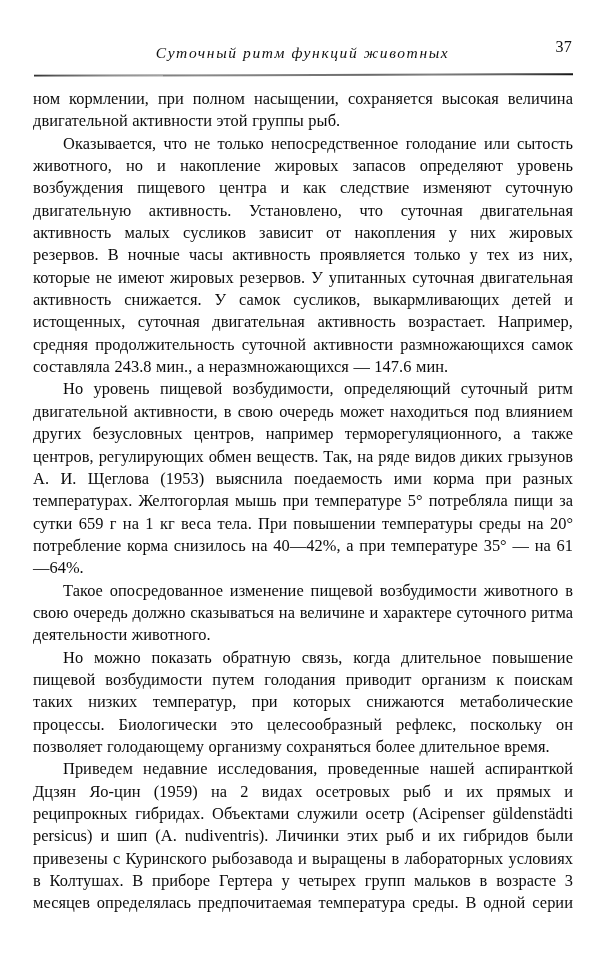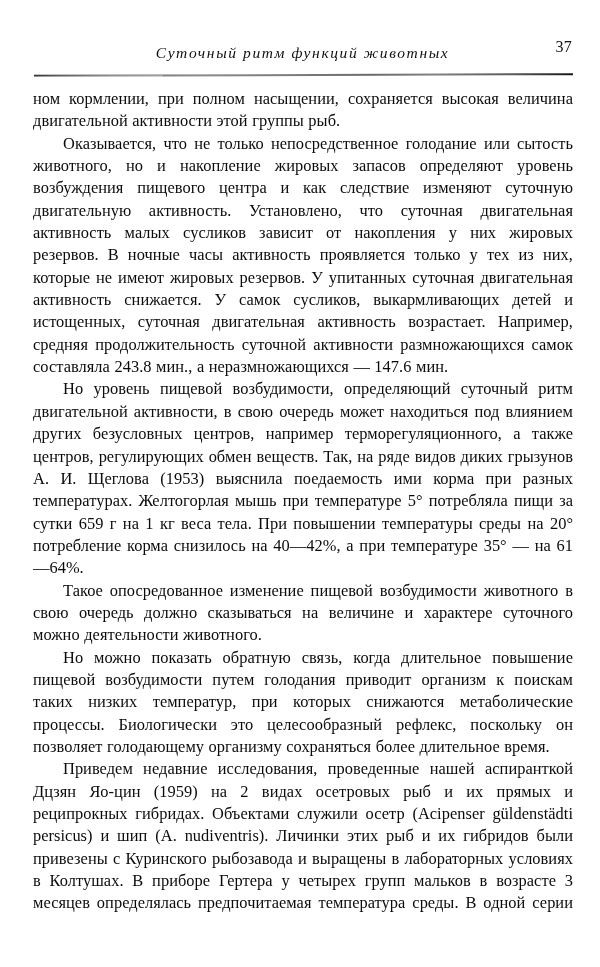--- a/index.html
+++ b/index.html
@@ -110,20 +110,20 @@
     <span class="running-head-title">Суточный ритм функций животных</span>
     <span class="page-number">37</span>
   </div>
 
   <div class="head-rule"></div>
 
   <div class="body-text" id="body-text">
       <p>ном кормлении, при полном насыщении, сохраняется высокая величина двигательной активности этой группы рыб.</p>
       <p class="indent">Оказывается, что не только непосредственное голодание или сытость животного, но и накопление жировых запасов определяют уровень возбуждения пищевого центра и как следствие изменяют суточную двигательную активность. Установлено, что суточная двигательная активность малых сусликов зависит от накопления у них жировых резервов. В ночные часы активность проявляется только у тех из них, которые не имеют жировых резервов. У упитанных суточная двигательная активность снижается. У самок сусликов, выкармливающих детей и истощенных, суточная двигательная активность возрастает. Например, средняя продолжительность суточной активности размножающихся самок составляла 243.8 мин., а неразмножающихся — 147.6 мин.</p>
       <p class="indent">Но уровень пищевой возбудимости, определяющий суточный ритм двигательной активности, в свою очередь может находиться под влиянием других безусловных центров, например терморегуляционного, а также центров, регулирующих обмен веществ. Так, на ряде видов диких грызунов А. И. Щеглова (1953) выяснила поедаемость ими корма при разных температурах. Желтогорлая мышь при температуре 5° потребляла пищи за сутки 659 г на 1 кг веса тела. При повышении температуры среды на 20° потребление корма снизилось на 40—42%, а при температуре 35° — на 61—64%.</p>
-      <p class="indent">Такое опосредованное изменение пищевой возбудимости животного в свою очередь должно сказываться на величине и характере суточного можно деятельности животного.</p>
+      <p class="indent">Такое опосредованное изменение пищевой возбудимости животного в свою очередь должно сказываться на величине и характере суточного ритма деятельности животного.</p>
       <p class="indent">Но можно показать обратную связь, когда длительное повышение пищевой возбудимости путем голодания приводит организм к поискам таких низких температур, при которых снижаются метаболические процессы. Биологически это целесообразный рефлекс, поскольку он позволяет голодающему организму сохраняться более длительное время.</p>
       <p class="indent">Приведем недавние исследования, проведенные нашей аспиранткой Дцзян Яо-цин (1959) на 2 видах осетровых рыб и их прямых и реципрокных гибридах. Объектами служили осетр (Acipenser güldenstädti persicus) и шип (A. nudiventris). Личинки этих рыб и их гибридов были привезены с Куринского рыбозавода и выращены в лабораторных условиях в Колтушах. В приборе Гертера у четырех групп мальков в возрасте 3 месяцев определялась предпочитаемая температура среды. В одной серии мальки в течение 5 дней содержались при изобильном кормлении (корм постоянно находился</p>
     </div>
 
   <div class="clip-bottom"></div>
 
 </div>
 
 </body></html>

